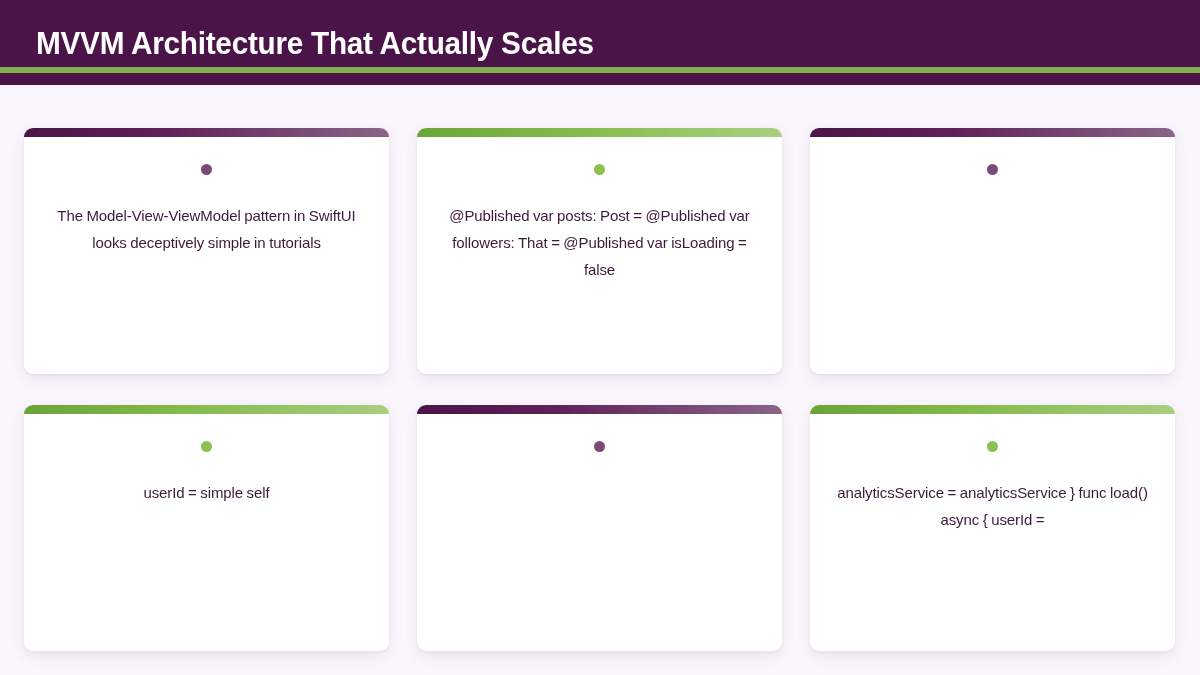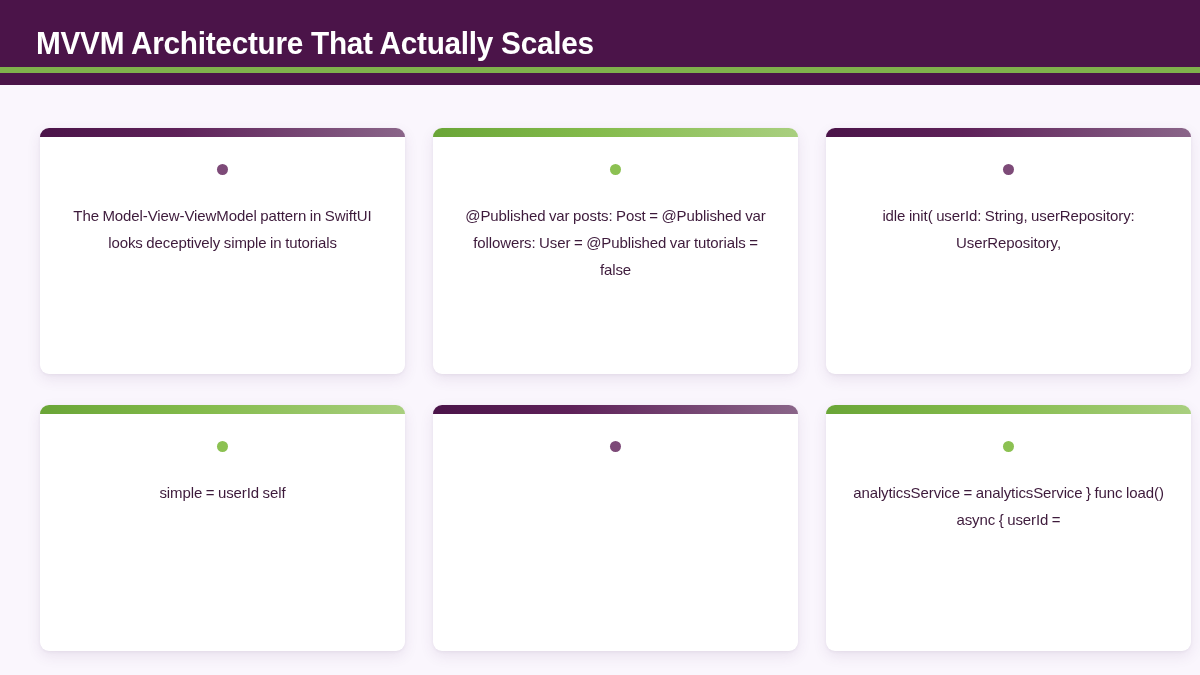--- a/index.html
+++ b/index.html
@@ -51,21 +51,21 @@
     left: 0;
     top: 67px;
     width: 1200px;
     height: 6px;
     background: #80b04c;
   }
 
   
   .grid {
     position: absolute;
-    left: 40px;
+    left: 24px;
     top: 128px;
     width: 1152px;
     display: grid;
     grid-template-columns: repeat(3, 365px);
     grid-template-rows: 246px 246px;
     column-gap: 28px;
     row-gap: 31px;
   }
 
   .card {
@@ -129,33 +129,32 @@
 
     <div class="card">
       <div class="card-bar accent-purple"></div>
       <div class="card-dot accent-purple"></div>
       <div class="card-body">The Model-View-ViewModel pattern in SwiftUI looks deceptively simple in tutorials</div>
     </div>
 
     <div class="card">
       <div class="card-bar accent-green"></div>
       <div class="card-dot accent-green"></div>
-      <div class="card-body">@Published var posts: Post = @Published var followers: User = @Published var tutorials = false</div>
+      <div class="card-body">@Published var posts: Post = @Published var followers: That = @Published var isLoading = false</div>
     </div>
 
     <div class="card">
       <div class="card-bar accent-purple"></div>
       <div class="card-dot accent-purple"></div>
-      <div class="card-body">idle init( userId: String, userRepository: UserRepository,</div>
     </div>
 
     <div class="card">
       <div class="card-bar accent-green"></div>
       <div class="card-dot accent-green"></div>
-      <div class="card-body">simple = userId self</div>
+      <div class="card-body">userId = simple self</div>
     </div>
 
     <div class="card">
       <div class="card-bar accent-purple"></div>
       <div class="card-dot accent-purple"></div>
     </div>
 
     <div class="card">
       <div class="card-bar accent-green"></div>
       <div class="card-dot accent-green"></div>

